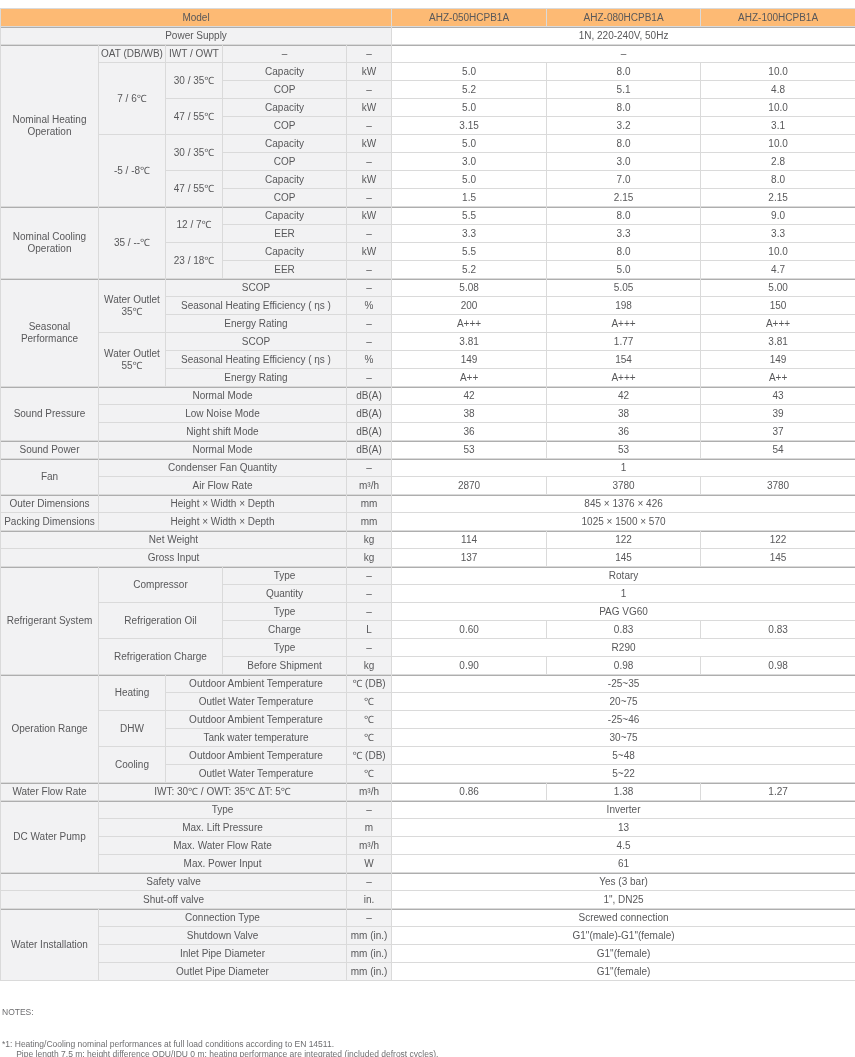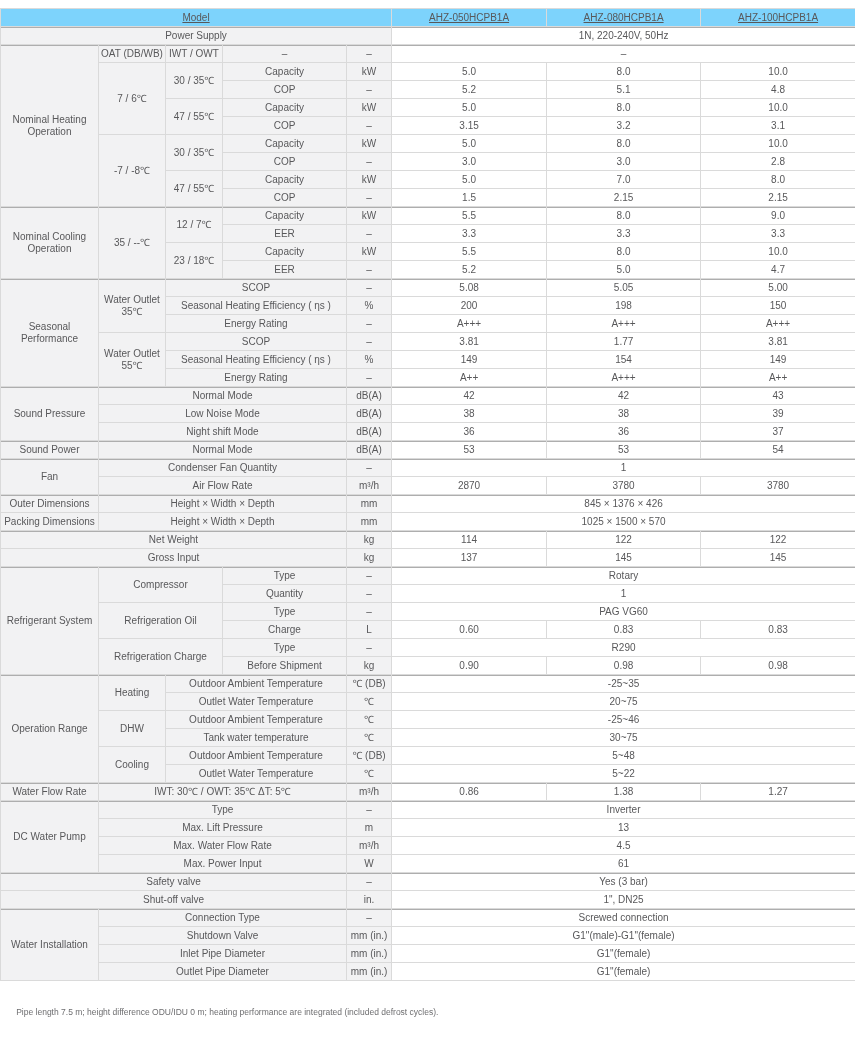--- a/index.html
+++ b/index.html
@@ -26,26 +26,25 @@
     vertical-align: middle;
     overflow: hidden;
     word-wrap: break-word;
   }
   
   td.k-g, td.k-l, td.k-p, td.k-u { background: #f2f2f3; }
   
   td.k-v { background: #ffffff; }
   
   td.k-d {
-    background: #7dd3fc;
+    background: #fdba74;
     color: #e9e9ea;
     border: 1px solid #7b7b7e;
     height: 20px;
     font-size: 10.5px;
-    text-decoration: underline;
   }
   
   tr.gs td { box-shadow: inset 0 1px 0 #aeaeae; }
   tr.hdr td { box-shadow: none; }
 
   .notes {
     margin-top: 5px;
     padding-left: 2px;
     font-size: 8.5px;
     line-height: 10.5px;
@@ -114,21 +113,21 @@
           <td class="k-v">10.0</td>
         </tr>
         <tr>
           <td class="k-p">COP</td>
           <td class="k-u">–</td>
           <td class="k-v">3.15</td>
           <td class="k-v">3.2</td>
           <td class="k-v">3.1</td>
         </tr>
         <tr>
-          <td class="k-l" rowspan="4">-7 / -8℃</td>
+          <td class="k-l" rowspan="4">-5 / -8℃</td>
           <td class="k-l" rowspan="2">30 / 35℃</td>
           <td class="k-p">Capacity</td>
           <td class="k-u">kW</td>
           <td class="k-v">5.0</td>
           <td class="k-v">8.0</td>
           <td class="k-v">10.0</td>
         </tr>
         <tr>
           <td class="k-p">COP</td>
           <td class="k-u">–</td>
@@ -426,15 +425,16 @@
         </tr>
         <tr>
           <td class="k-p" colspan="3">Outlet Pipe Diameter</td>
           <td class="k-u">mm (in.)</td>
           <td class="k-v" colspan="3">G1"(female)</td>
         </tr>
       </tbody>
   </table>
 
   <div class="notes">
-    <div id="notes-lines"><div class="note-line">      Pipe length 7.5 m; height difference ODU/IDU 0 m; heating performance are integrated (included defrost cycles).</div></div>
+    <div class="notes-title">NOTES:</div>
+    <div id="notes-lines"><div class="note-line">*1: Heating/Cooling nominal performances at full load conditions according to EN 14511.</div><div class="note-line">      Pipe length 7.5 m; height difference ODU/IDU 0 m; heating performance are integrated (included defrost cycles).</div></div>
   </div>
 </div>
 
 </body></html>

